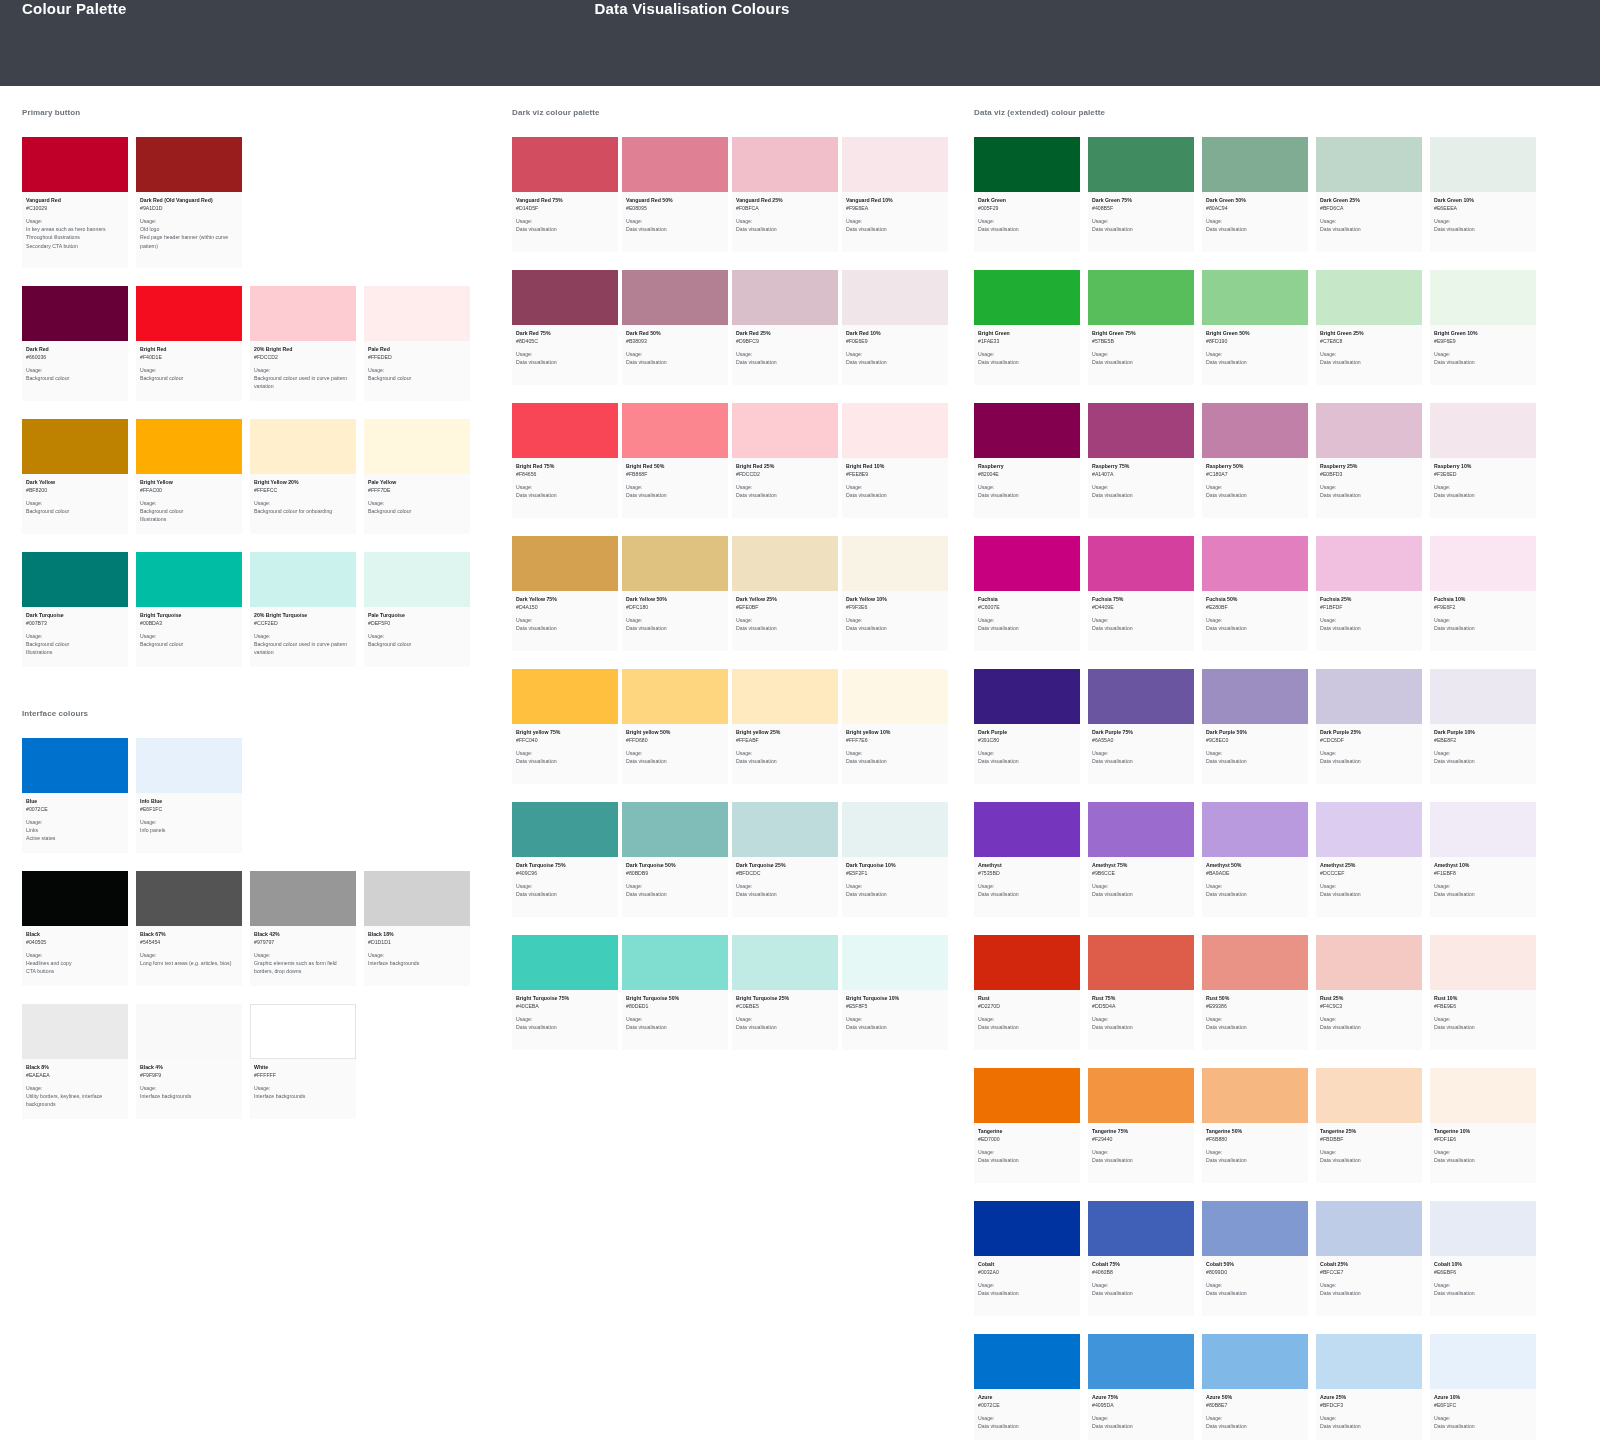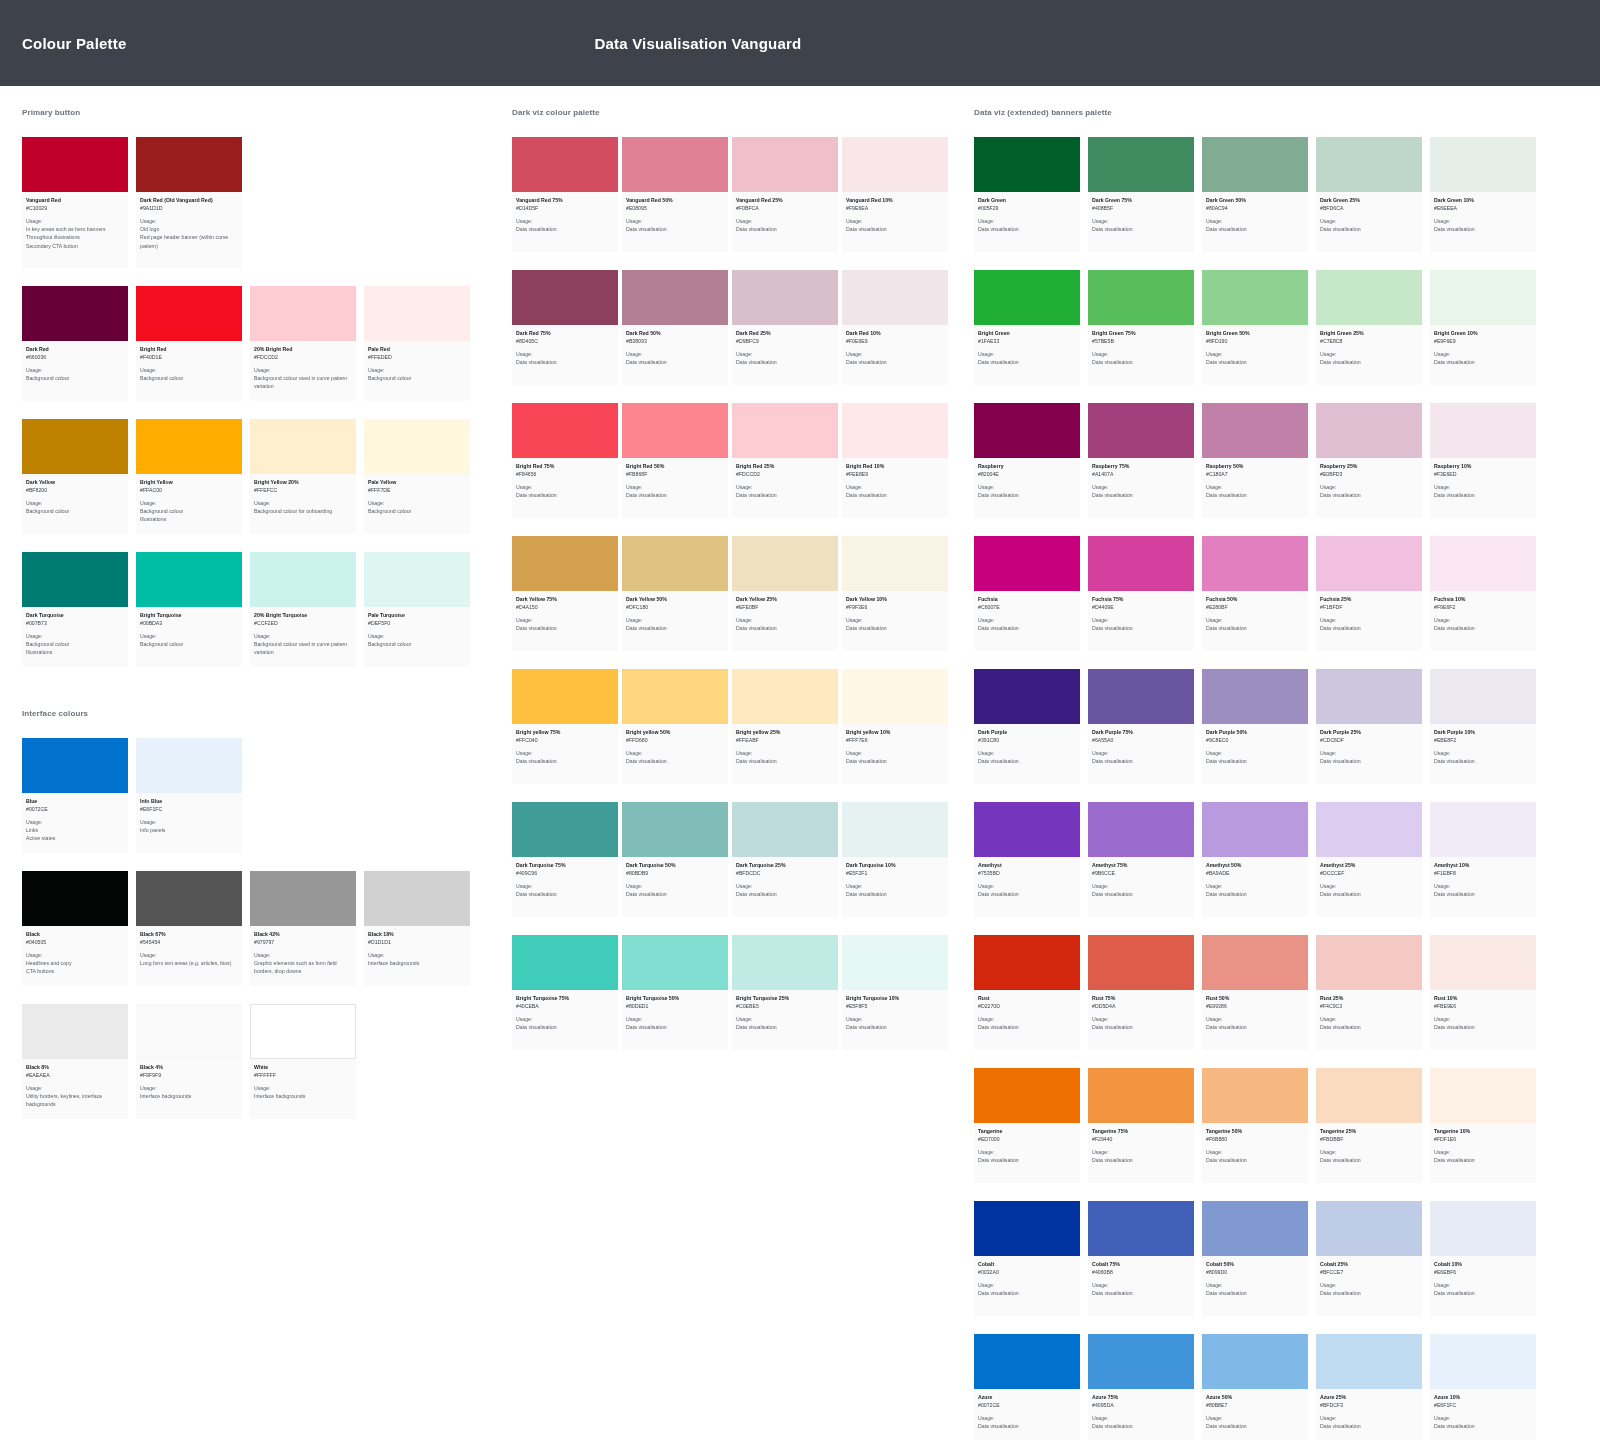--- a/index.html
+++ b/index.html
@@ -7,21 +7,20 @@
     width: 1600px;
     background: #ffffff;
     font-family: "Liberation Sans", sans-serif;
     color: #040505;
     -webkit-font-smoothing: antialiased;
   }
   .header {
     background: #3d424b;
     height: 86px;
     display: flex;
-    align-items: center;
     padding: 0 22px;
   }
   .header-title {
     color: #ffffff;
     font-size: 15px;
     font-weight: bold;
     letter-spacing: 0.2px;
   }
   .header-title.second { margin-left: 468px; }
 
@@ -84,21 +83,21 @@
     line-height: 1.55;
     color: #5a5f66;
   }
   .tall .meta { min-height: 76px; }
 </style>
 </head>
 <body>
 
 <div class="header">
   <div class="header-title">Colour Palette</div>
-  <div class="header-title second">Data Visualisation Vanguard</div>
+  <div class="header-title second">Data Visualisation Colours</div>
 </div>
 
 <div class="board">
 
   <div class="column col-primary">
     <div class="section-title">Primary button</div>
     <div id="primary-grid">
         <div class="row">
           <div class="cell tall">
             <div class="swatch" style="background: rgb(193, 0, 41);"></div>
@@ -600,21 +599,21 @@
               <div class="meta-hex">#E5F8F5</div>
               <div class="meta-usage-label">Usage:</div>
               <div class="meta-usage-line">Data visualisation</div>
             </div>
           </div>
         </div>
       </div>
   </div>
 
   <div class="column col-extended">
-    <div class="section-title">Data viz (extended) banners palette</div>
+    <div class="section-title">Data viz (extended) colour palette</div>
     <div id="extended-grid">
         <div class="row">
           <div class="cell">
             <div class="swatch" style="background: rgb(0, 95, 41);"></div>
             <div class="meta">
               <div class="meta-name">Dark Green</div>
               <div class="meta-hex">#005F29</div>
               <div class="meta-usage-label">Usage:</div>
               <div class="meta-usage-line">Data visualisation</div>
             </div>

